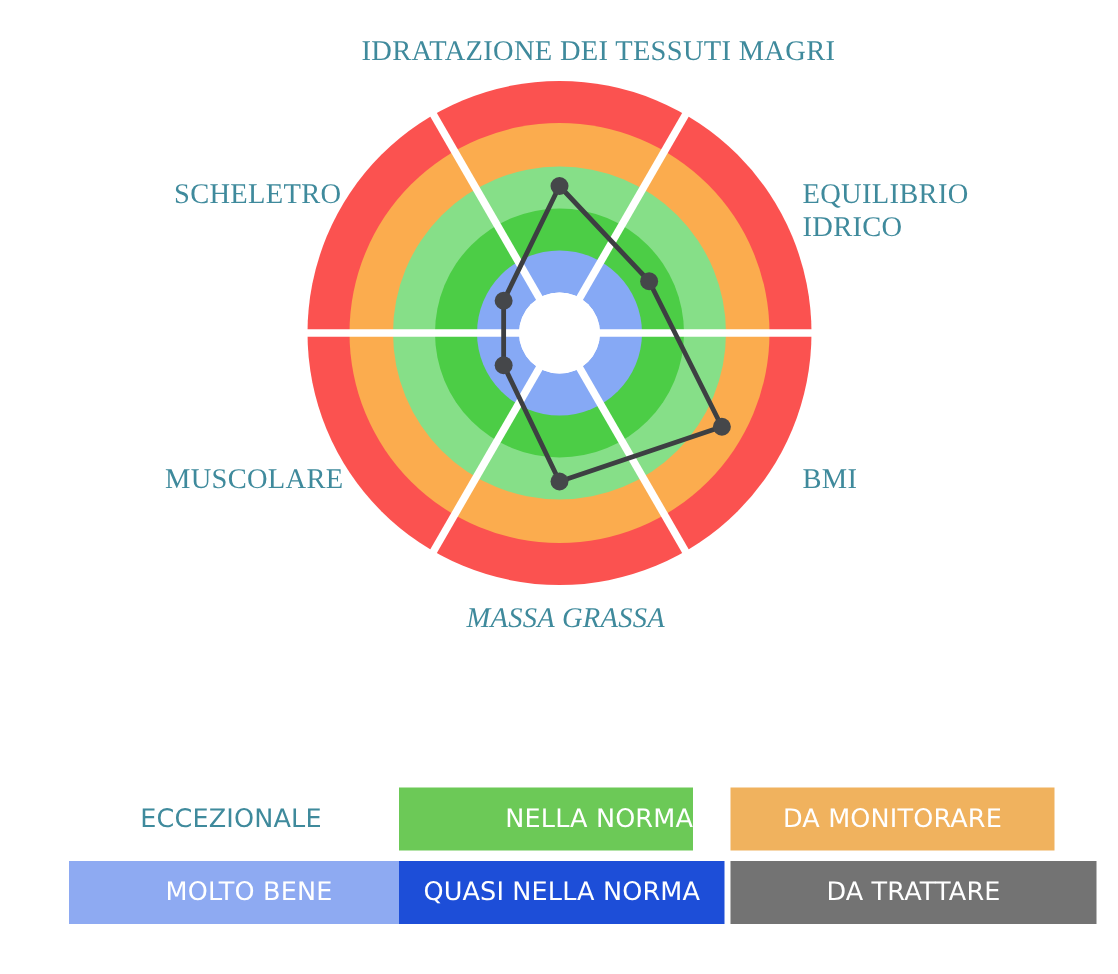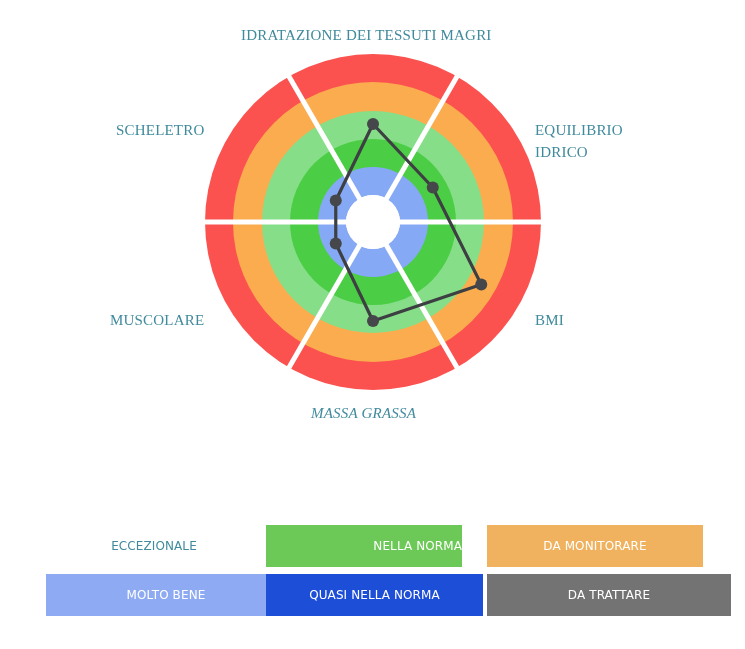--- a/index.html
+++ b/index.html
@@ -1,19 +1,19 @@
 <!DOCTYPE html>
 <html><head>
   <meta charset="utf-8">
   <style>
     html, body { margin: 0; padding: 0; background: #ffffff; }
     body { width: 745px; height: 649px; position: relative; overflow: hidden; font-family: "Liberation Sans", sans-serif; }
     #chart { position: absolute; left: 0; top: 0; width: 745px; height: 480px; }
-    .axis-label { position: absolute; font-family: "Liberation Serif", "DejaVu Serif", serif; font-size: 15px; color: #3f8a9c; line-height: 22px; white-space: nowrap; letter-spacing: 0.2px; }
-    .legend-cell { position: absolute; height: 42px; display: flex; align-items: center; justify-content: center; font-family: "DejaVu Sans", sans-serif; font-size: 12px; color: #ffffff; letter-spacing: 0.1px; }
+    .axis-label { position: absolute; font-family: "Liberation Serif", "DejaVu Serif", serif; font-size: 19px; color: #3f8a9c; line-height: 22px; white-space: nowrap; letter-spacing: 0.2px; }
+    .legend-cell { position: absolute; height: 42px; display: flex; align-items: center; justify-content: center; font-family: "DejaVu Sans", sans-serif; font-size: 17px; color: #ffffff; letter-spacing: 0.1px; }
     .legend-cell.plain { color: #3f8a9c; }
   </style>
 </head>
 <body>
 
 <svg id="chart" viewBox="0 0 745 480" width="745" height="480">
     <circle cx="373" cy="222" r="168" fill="#fb5250"></circle>
     <circle cx="373" cy="222" r="140" fill="#fbac4e"></circle>
     <circle cx="373" cy="222" r="111" fill="#86df88"></circle>
     <circle cx="373" cy="222" r="83" fill="#4ccd46"></circle>

